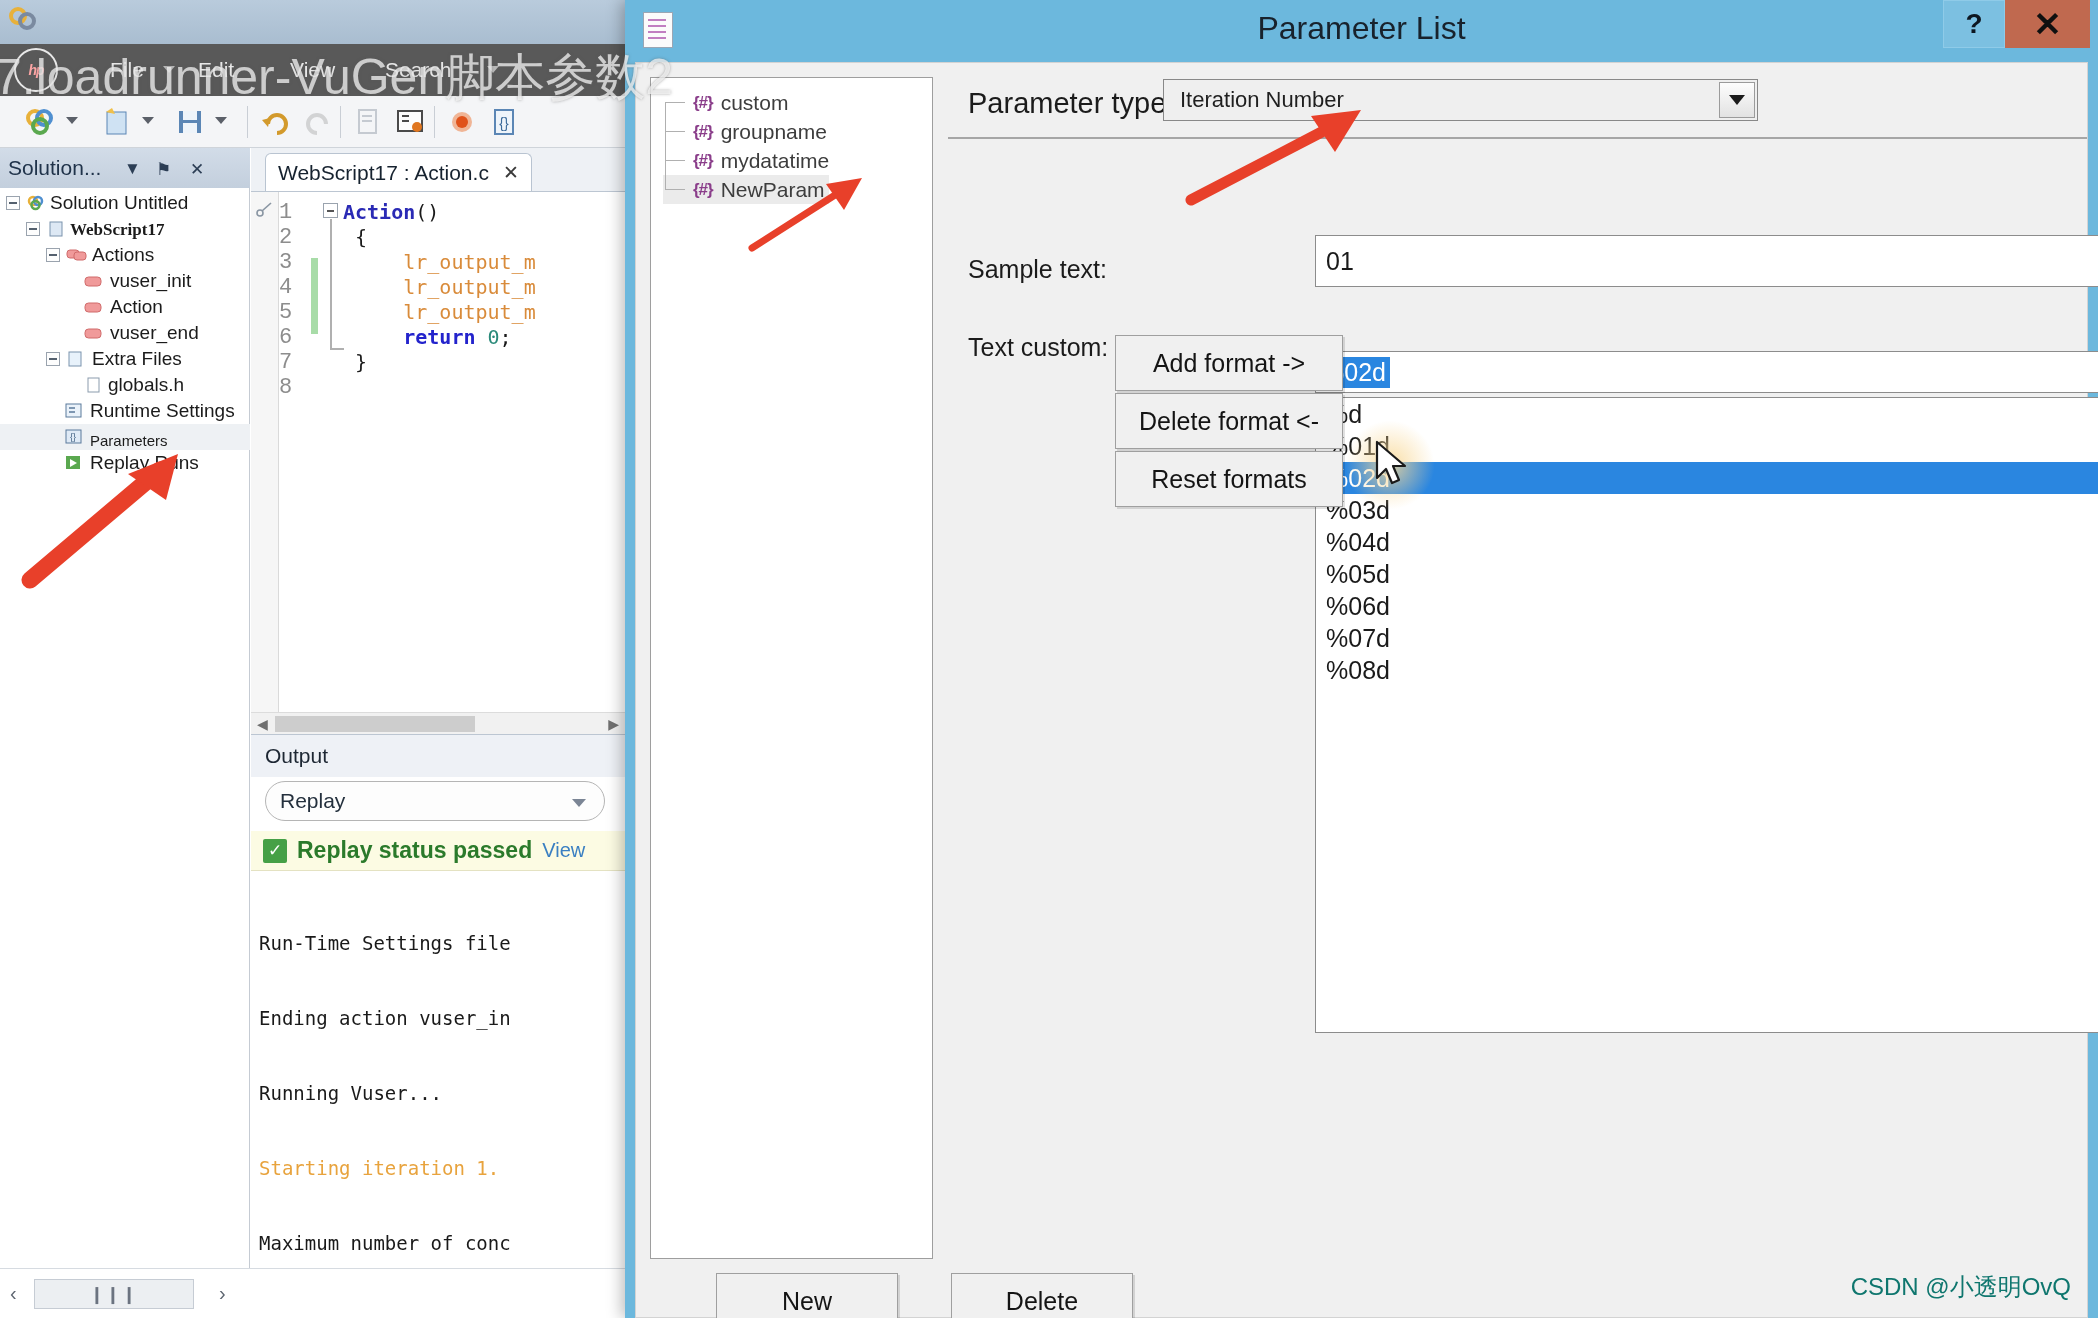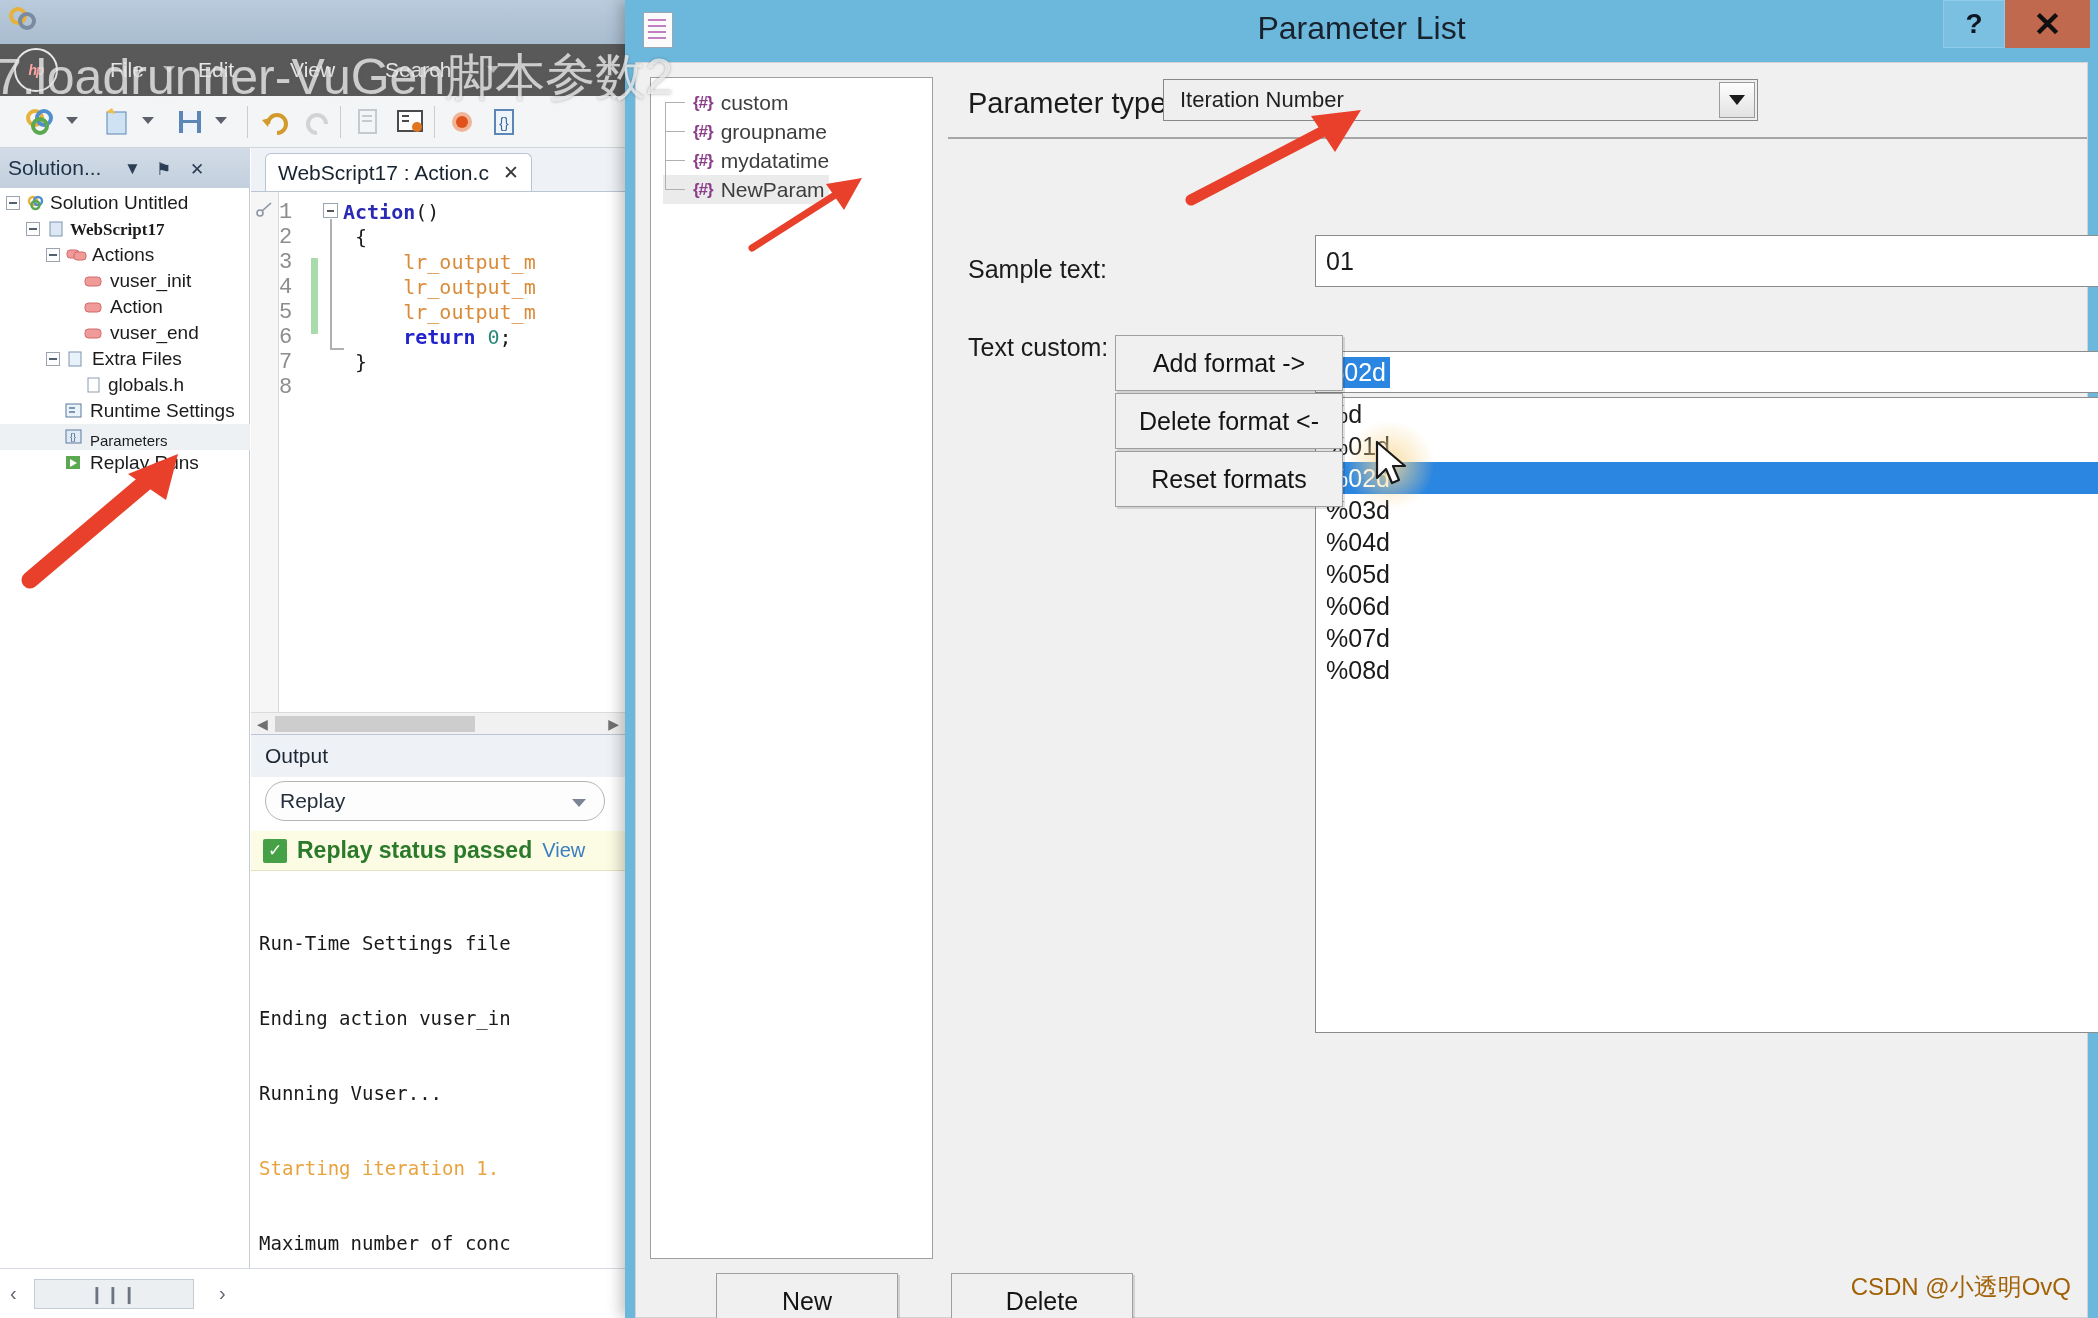--- a/index.html
+++ b/index.html
@@ -346,21 +346,21 @@
     font-size: 50px; color: rgba(250,250,250,.72);
     font-family: "Liberation Sans", sans-serif; white-space: nowrap;
     text-shadow: 0 0 3px rgba(90,90,90,.5);
   }
   .watermark-soft {
     position: absolute; right: 18px; top: 64px;
     font-size: 44px; color: rgba(255,255,255,.55); white-space: nowrap;
   }
   .watermark-csdn {
     position: absolute; right: 16px; bottom: 14px;
-    font-size: 24px; color: #a16207; white-space: nowrap;
+    font-size: 24px; color: #0f766e; white-space: nowrap;
   }
   .cursor-glow {
     position: absolute; left: 1345px; top: 420px; width: 90px; height: 90px;
     background: radial-gradient(circle, rgba(248,216,150,.85) 0%, rgba(248,216,150,0) 70%);
     pointer-events: none;
   }
 </style>
 </head>
 <body>
 

